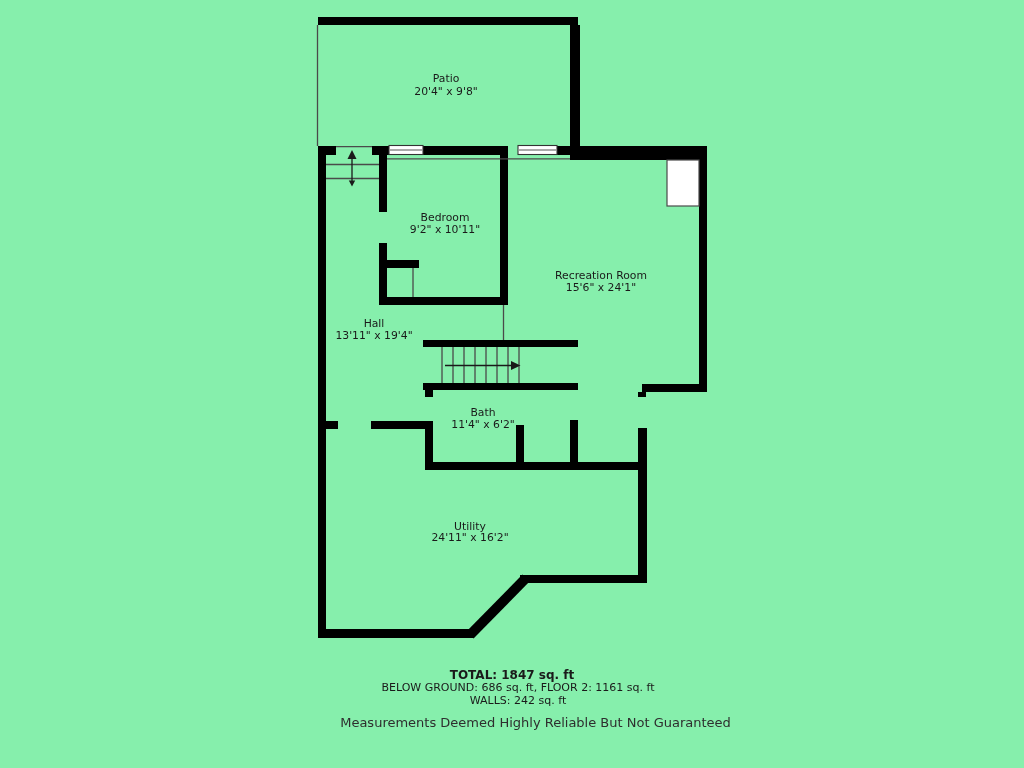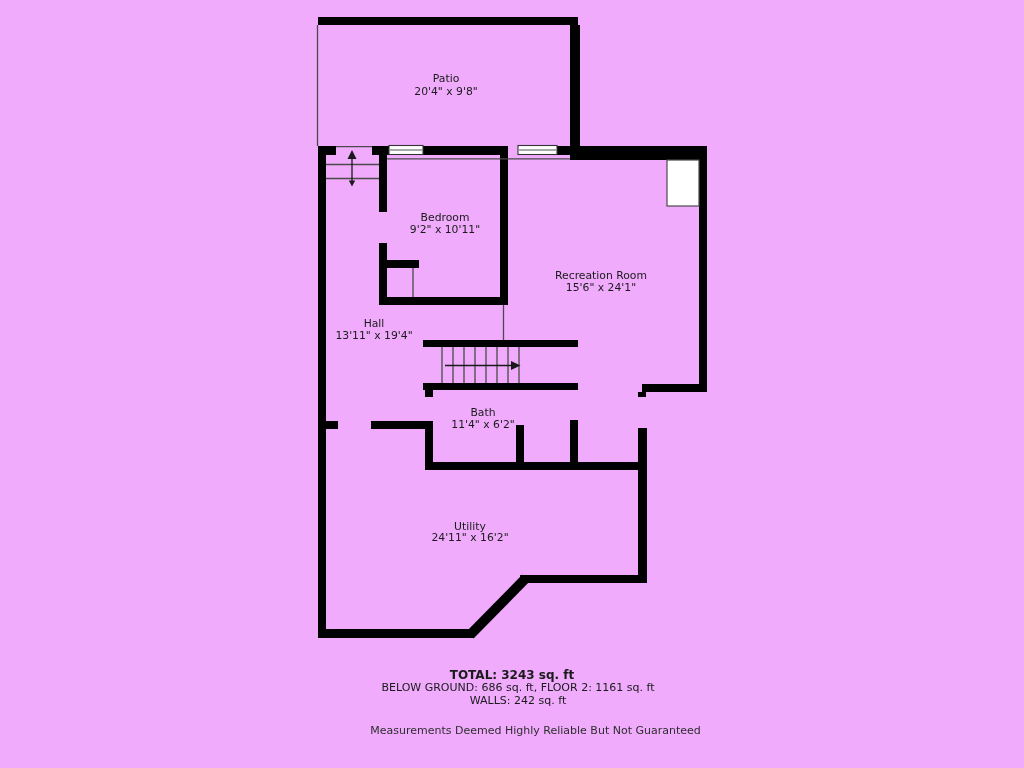--- a/index.html
+++ b/index.html
@@ -4,21 +4,21 @@
 <style>
   html, body {
     margin: 0;
     padding: 0;
     background: #ffffff;
   }
   #canvas {
     position: relative;
     width: 1024px;
     height: 768px;
-    background: #f0abfc;
+    background: #86efac;
     font-family: "DejaVu Sans", sans-serif;
     overflow: hidden;
   }
   #plan-svg {
     position: absolute;
     top: 0;
     left: 0;
   }
   .wall { fill: #000000; }
   .thin { stroke: #4a4a4a; stroke-width: 1.3; fill: none; }
@@ -44,23 +44,23 @@
     font-size: 12px;
     font-weight: bold;
     line-height: 13px;
   }
   #summary .sum-line {
     font-size: 11px;
     line-height: 12.5px;
     margin-left: 12px;
   }
   #summary .disclaimer-line {
-    font-size: 11px;
+    font-size: 13px;
     line-height: 11px;
-    margin-top: 18px;
+    margin-top: 10px;
     color: #2e2e2e;
     padding-left: 47px;
   }
 </style>
 </head>
 <body>
 
 <div id="canvas">
 
   <svg id="plan-svg" width="1024" height="768" viewBox="0 0 1024 768">
@@ -166,19 +166,19 @@
 
       <text class="room-name" x="483" y="416">Bath</text>
       <text class="room-dim" x="483" y="428">11'4" x 6'2"</text>
 
       <text class="room-name" x="470" y="530">Utility</text>
       <text class="room-dim" x="470" y="541">24'11" x 16'2"</text>
     </g>
   </svg>
 
   <div id="summary">
-    <div class="total-line">TOTAL: 3243 sq. ft</div>
+    <div class="total-line">TOTAL: 1847 sq. ft</div>
     <div class="sum-line">BELOW GROUND: 686 sq. ft, FLOOR 2: 1161 sq. ft</div>
     <div class="sum-line">WALLS: 242 sq. ft</div>
     <div class="disclaimer-line">Measurements Deemed Highly Reliable But Not Guaranteed</div>
   </div>
 
 </div>
 
 </body></html>

